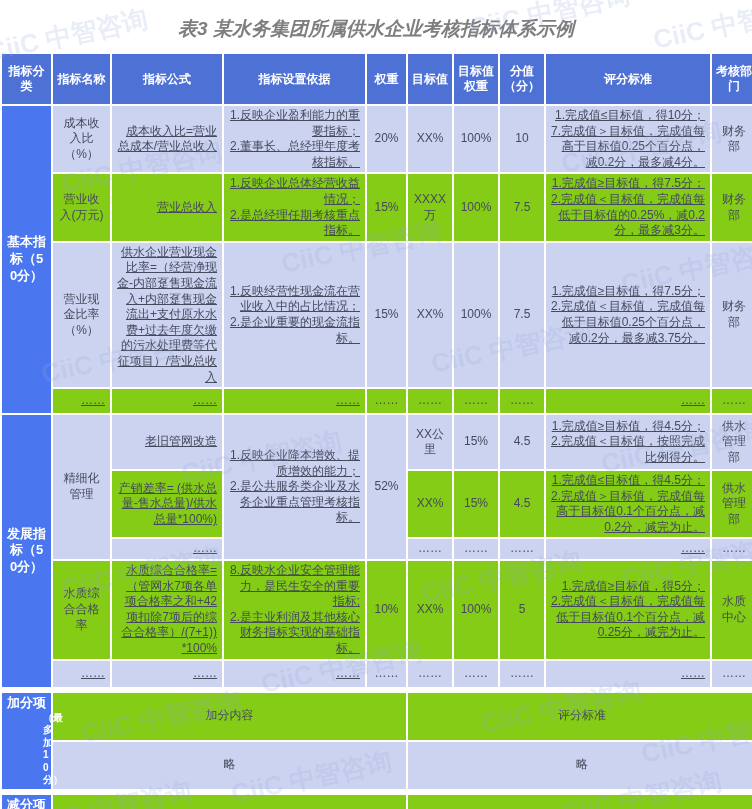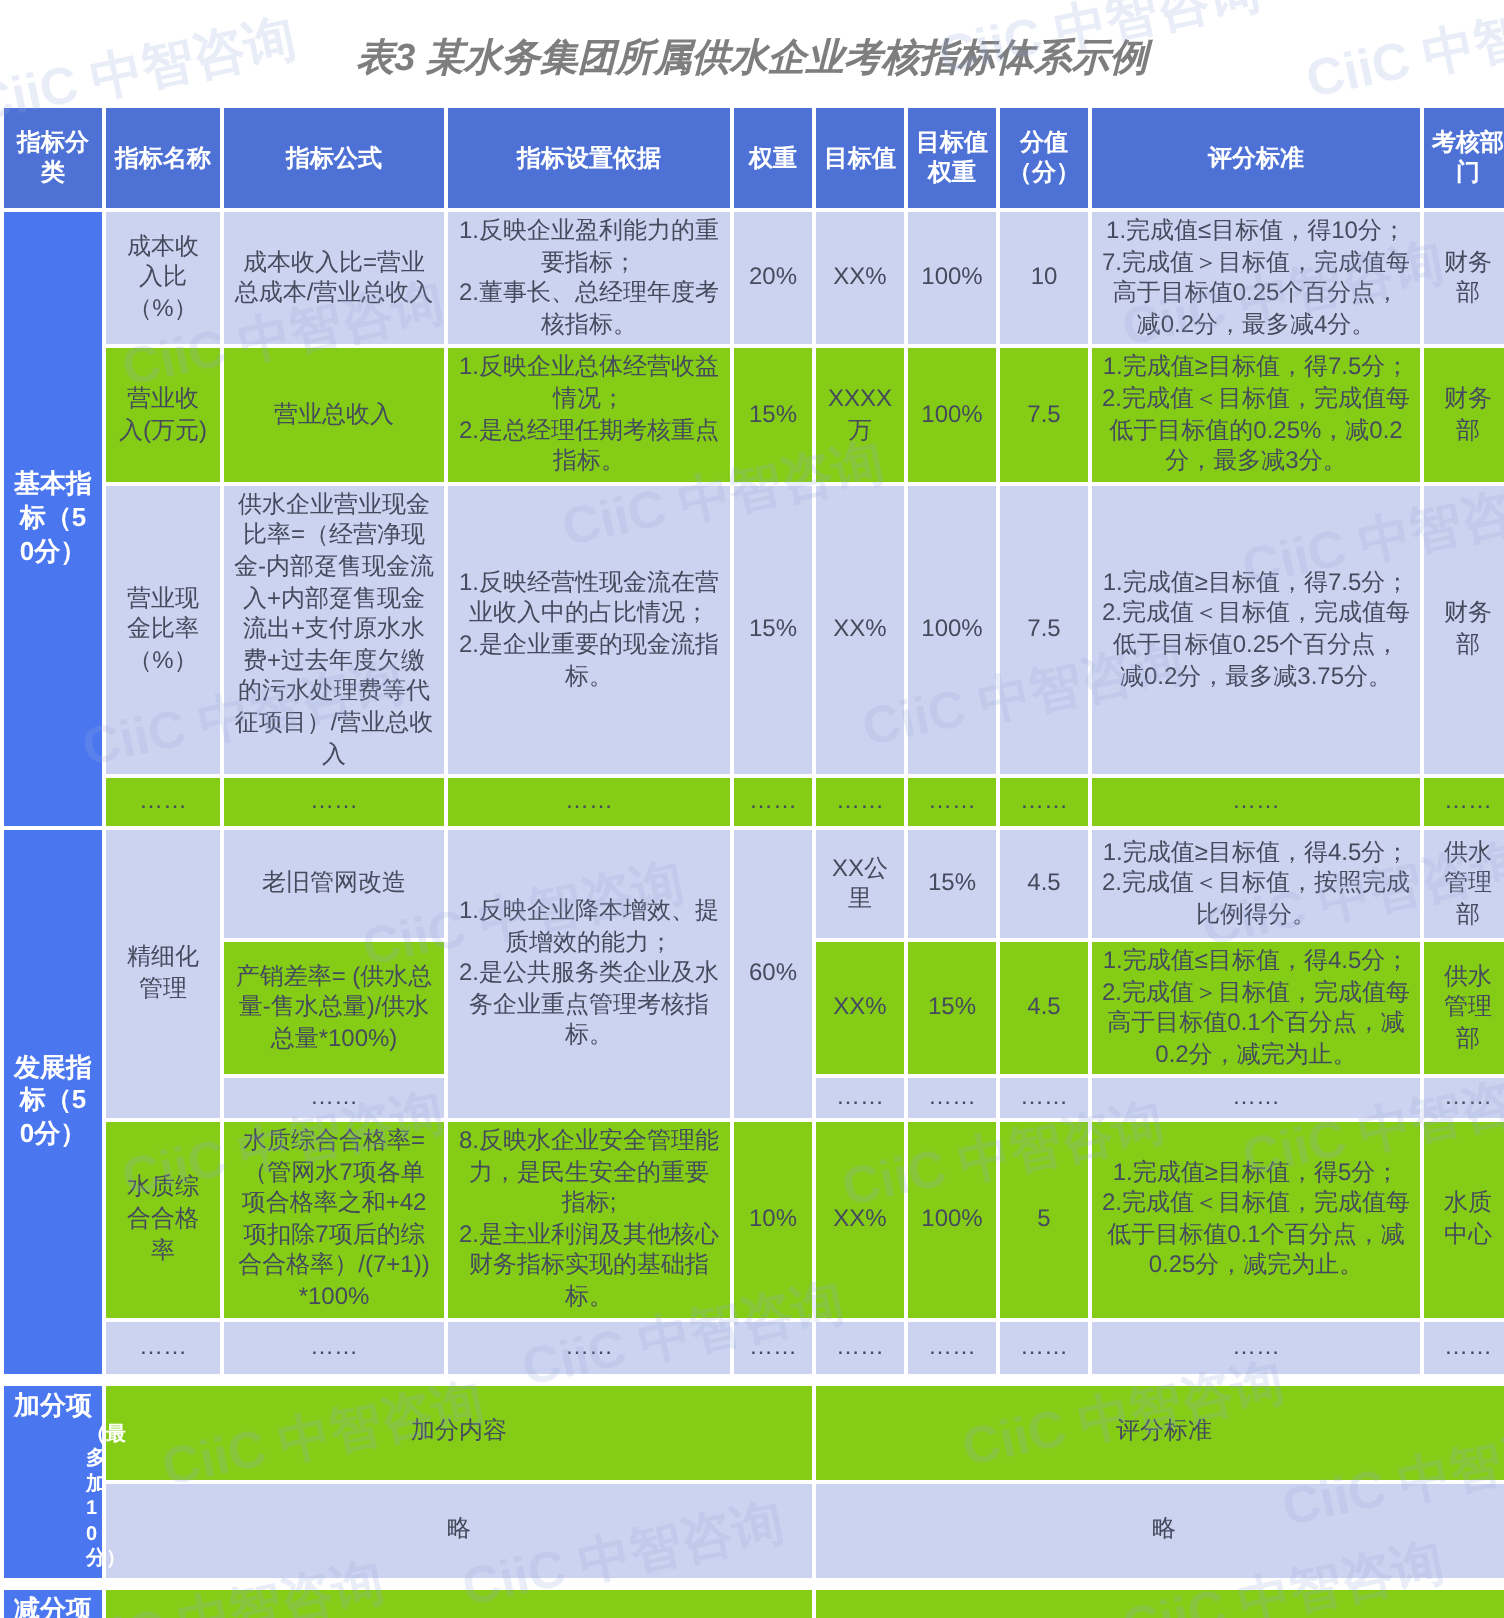--- a/index.html
+++ b/index.html
@@ -27,21 +27,21 @@
     text-align:center; padding:3px 1px; line-height:1.25;
   }
   td.cat {
     background:#4a76ef; color:#ffffff; font-weight:bold;
     text-align:center; font-size:13px; line-height:1.3;
   }
   td.cat .sub { display:block; font-size:10px; font-weight:bold; line-height:1.25;margin-left:36px; }
   .d { background:#ccd3f0; }
   .l { background:#84cc16;margin-left:16px; }
   .c { text-align:center; }
-  .lt { text-align:center; }
+  .lt { text-align:right;text-decoration:underline; }
   .pre { white-space:pre-line; }
   tr.spacer td { padding:0; height:2px; background:transparent; }
   .wm {
     position:absolute; color:#97a9dc; opacity:0.20;
     font-size:26px; font-weight:bold; transform:rotate(-12deg);
     white-space:nowrap; pointer-events:none; z-index:5;
   }
 </style>
 </head>
 <body>
@@ -130,21 +130,21 @@
     <td class="l lt">……</td>
     <td class="l c">……</td>
   </tr>
 
   <tr style="height:54px">
     <td class="cat" rowspan="5">发展指标（50分）</td>
     <td class="d c" rowspan="3">精细化管理</td>
     <td class="d lt">老旧管网改造</td>
     <td class="d lt pre" rowspan="3">1.反映企业降本增效、提质增效的能力；
 2.是公共服务类企业及水务企业重点管理考核指标。</td>
-    <td class="d c" rowspan="3">60%</td>
+    <td class="d c" rowspan="3">52%</td>
     <td class="d c">XX公里</td>
     <td class="d c">15%</td>
     <td class="d c">4.5</td>
     <td class="d lt pre">1.完成值≥目标值，得4.5分；
 2.完成值＜目标值，按照完成比例得分。</td>
     <td class="d c">供水管理部</td>
   </tr>
 
   <tr style="height:64px">
     <td class="l lt">产销差率= (供水总量-售水总量)/供水总量*100%)</td>

